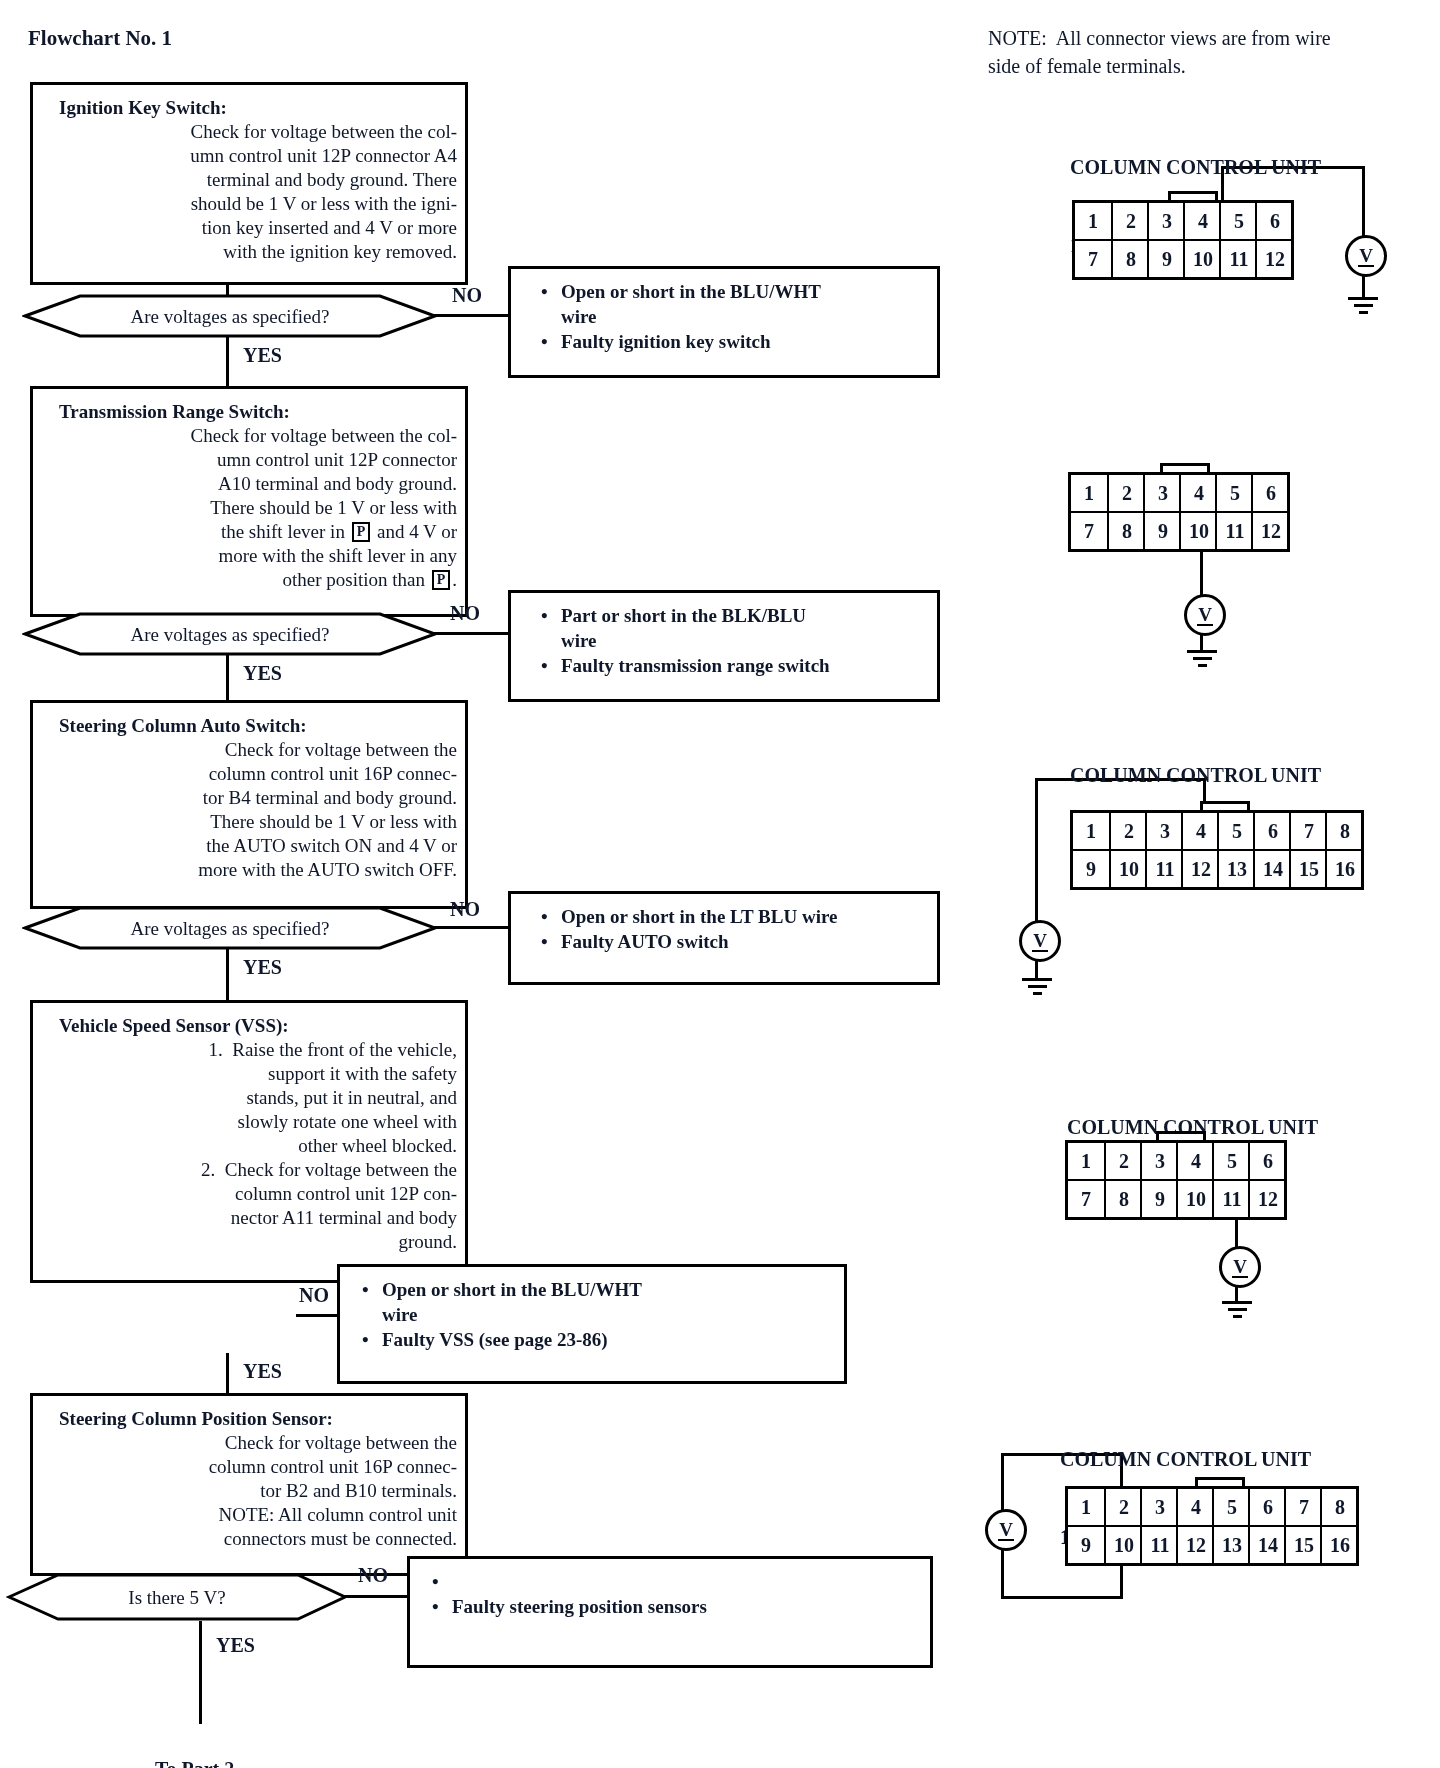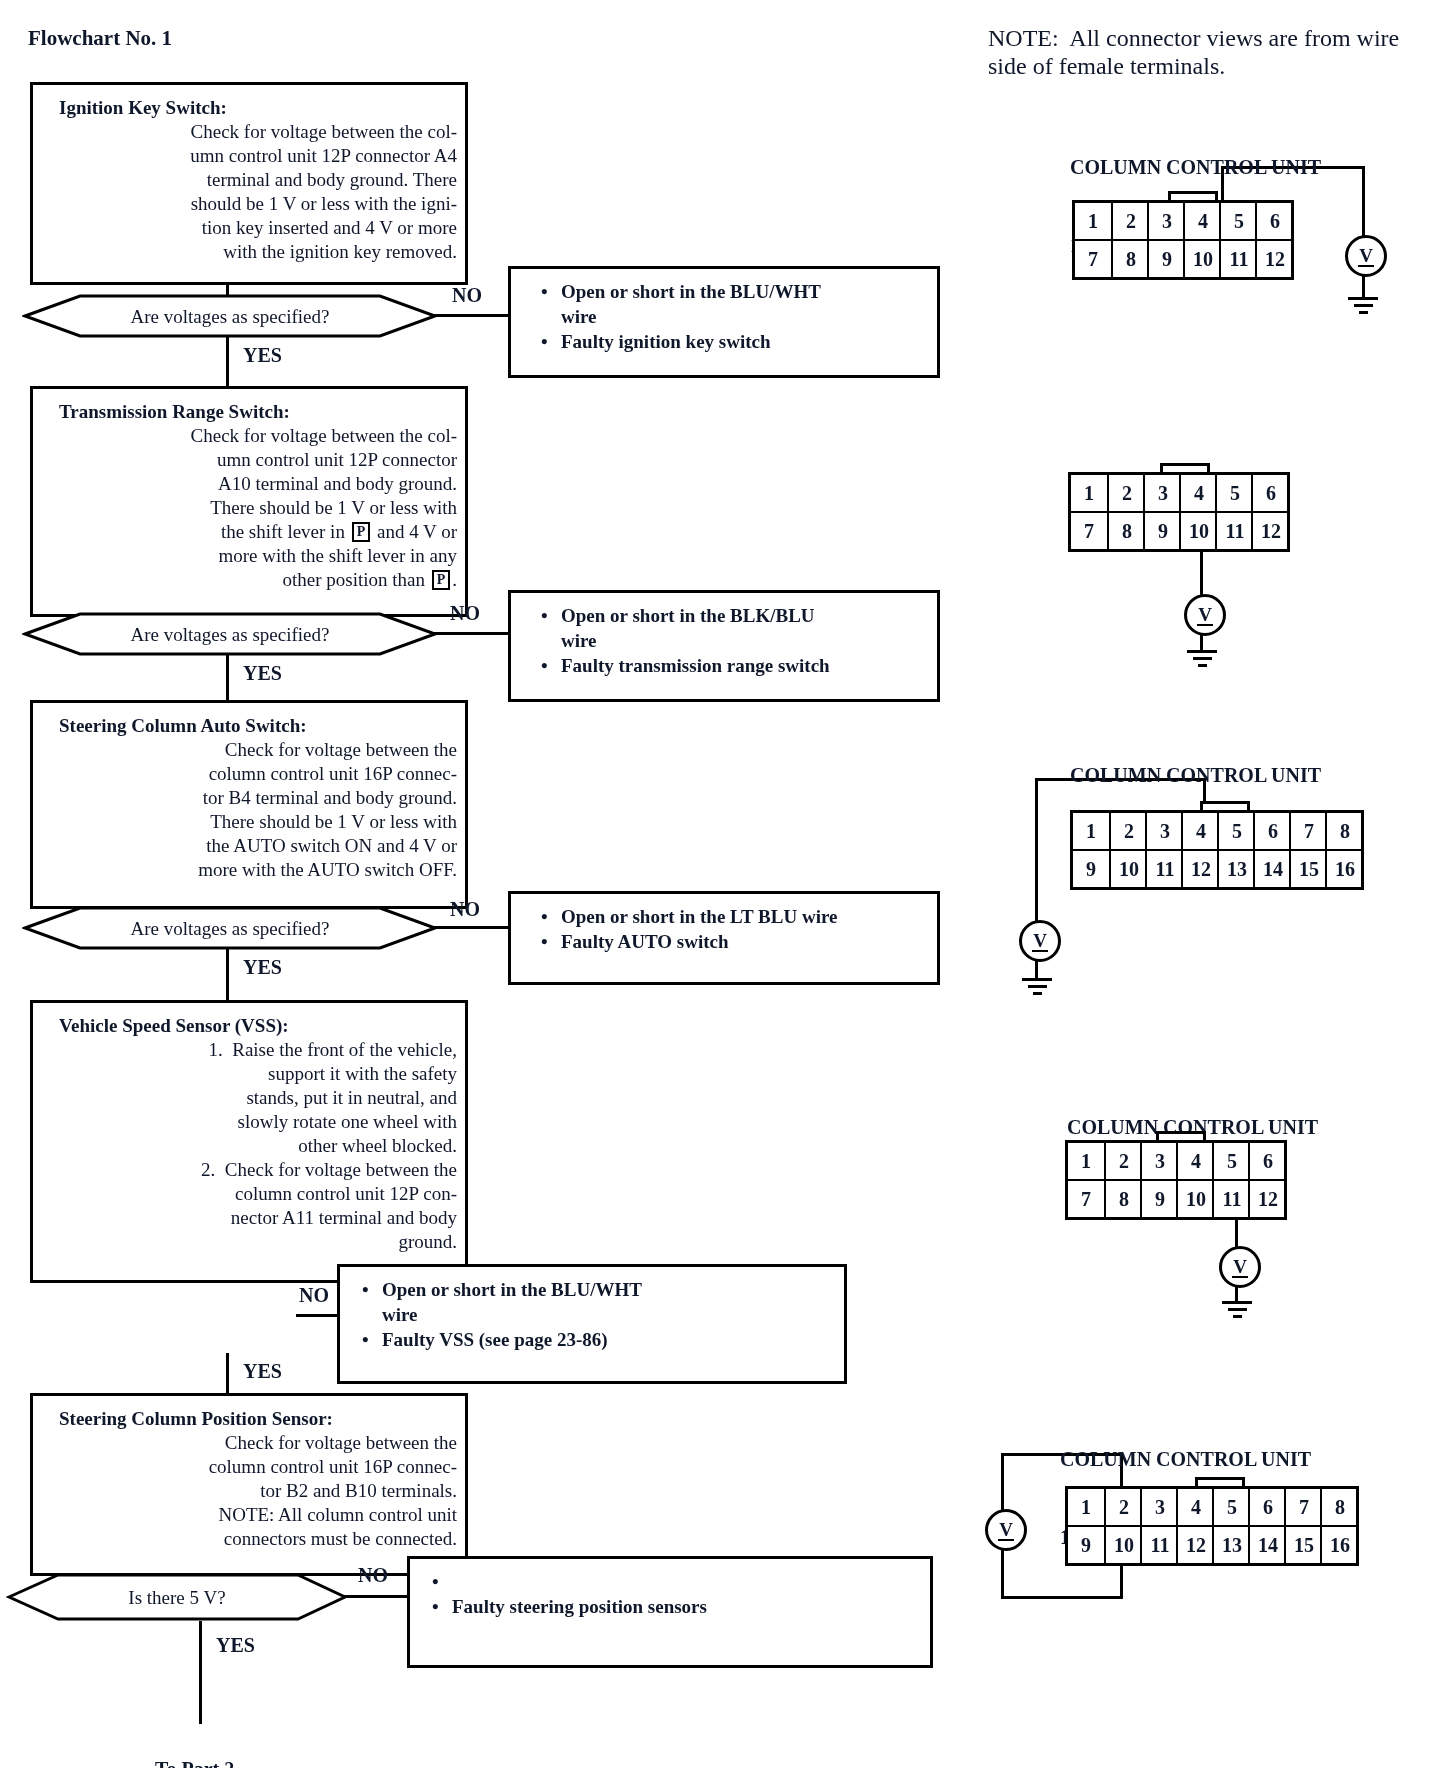--- a/index.html
+++ b/index.html
@@ -18,21 +18,21 @@
            justify-content:center;align-items:center;font-size:19px;line-height:25px;}
   .hextext div{white-space:nowrap;}
   .hex.leftal .hextext{align-items:flex-start;padding-left:46px;font-size:17.5px;}
   .rbox{position:absolute;border:3px solid #000;background:#fff;padding-top:10px;
         font-weight:bold;font-size:19px;line-height:25px;}
   .rbox.p30{padding-left:30px;} .rbox.p22{padding-left:22px;}
   .brow{display:flex;}
   .bdot{flex:0 0 20px;width:20px;}
   .lbl{position:absolute;font-weight:bold;font-size:20px;}
   .title{position:absolute;font-weight:bold;font-size:21px;}
-  .note{position:absolute;font-size:24px;line-height:28px;white-space:pre;}
+  .note{position:absolute;font-size:20px;line-height:28px;white-space:pre;}
   .chead{position:absolute;font-weight:bold;font-size:20px;line-height:26px;white-space:pre;}
   .grid{position:absolute;display:grid;border:3px solid #000;background:#fff;}
   .cell{width:36px;height:36px;display:flex;align-items:center;justify-content:center;
         font-weight:bold;font-size:20px;border-left:2px solid #000;border-top:2px solid #000;}
   .cell.c0{border-left:none;} .cell.r0{border-top:none;}
   .tab{position:absolute;width:44px;height:10px;border:3px solid #000;border-bottom:none;background:#fff;}
   .vmeter{position:absolute;width:36px;height:36px;border:3px solid #000;border-radius:50%;
           background:#fff;display:flex;align-items:center;justify-content:center;
           font-weight:bold;font-size:19px;}
   .vlabel{border-bottom:2px solid #000;line-height:19px;padding:0 1px;}
@@ -195,21 +195,21 @@
         <span class="bdot">•</span>
         <div>
           <div>Faulty ignition key switch</div>
         </div>
       </div>
     </div>
   <div class="rbox p30" style="left:508px;top:590px;width:396px;height:96px;">
       <div class="brow">
         <span class="bdot">•</span>
         <div>
-          <div>Open or short in the BLK/BLU</div>
+          <div>Part or short in the BLK/BLU</div>
           <div>wire</div>
         </div>
       </div>
       <div class="brow">
         <span class="bdot">•</span>
         <div>
           <div>Faulty transmission range switch</div>
         </div>
       </div>
     </div>

